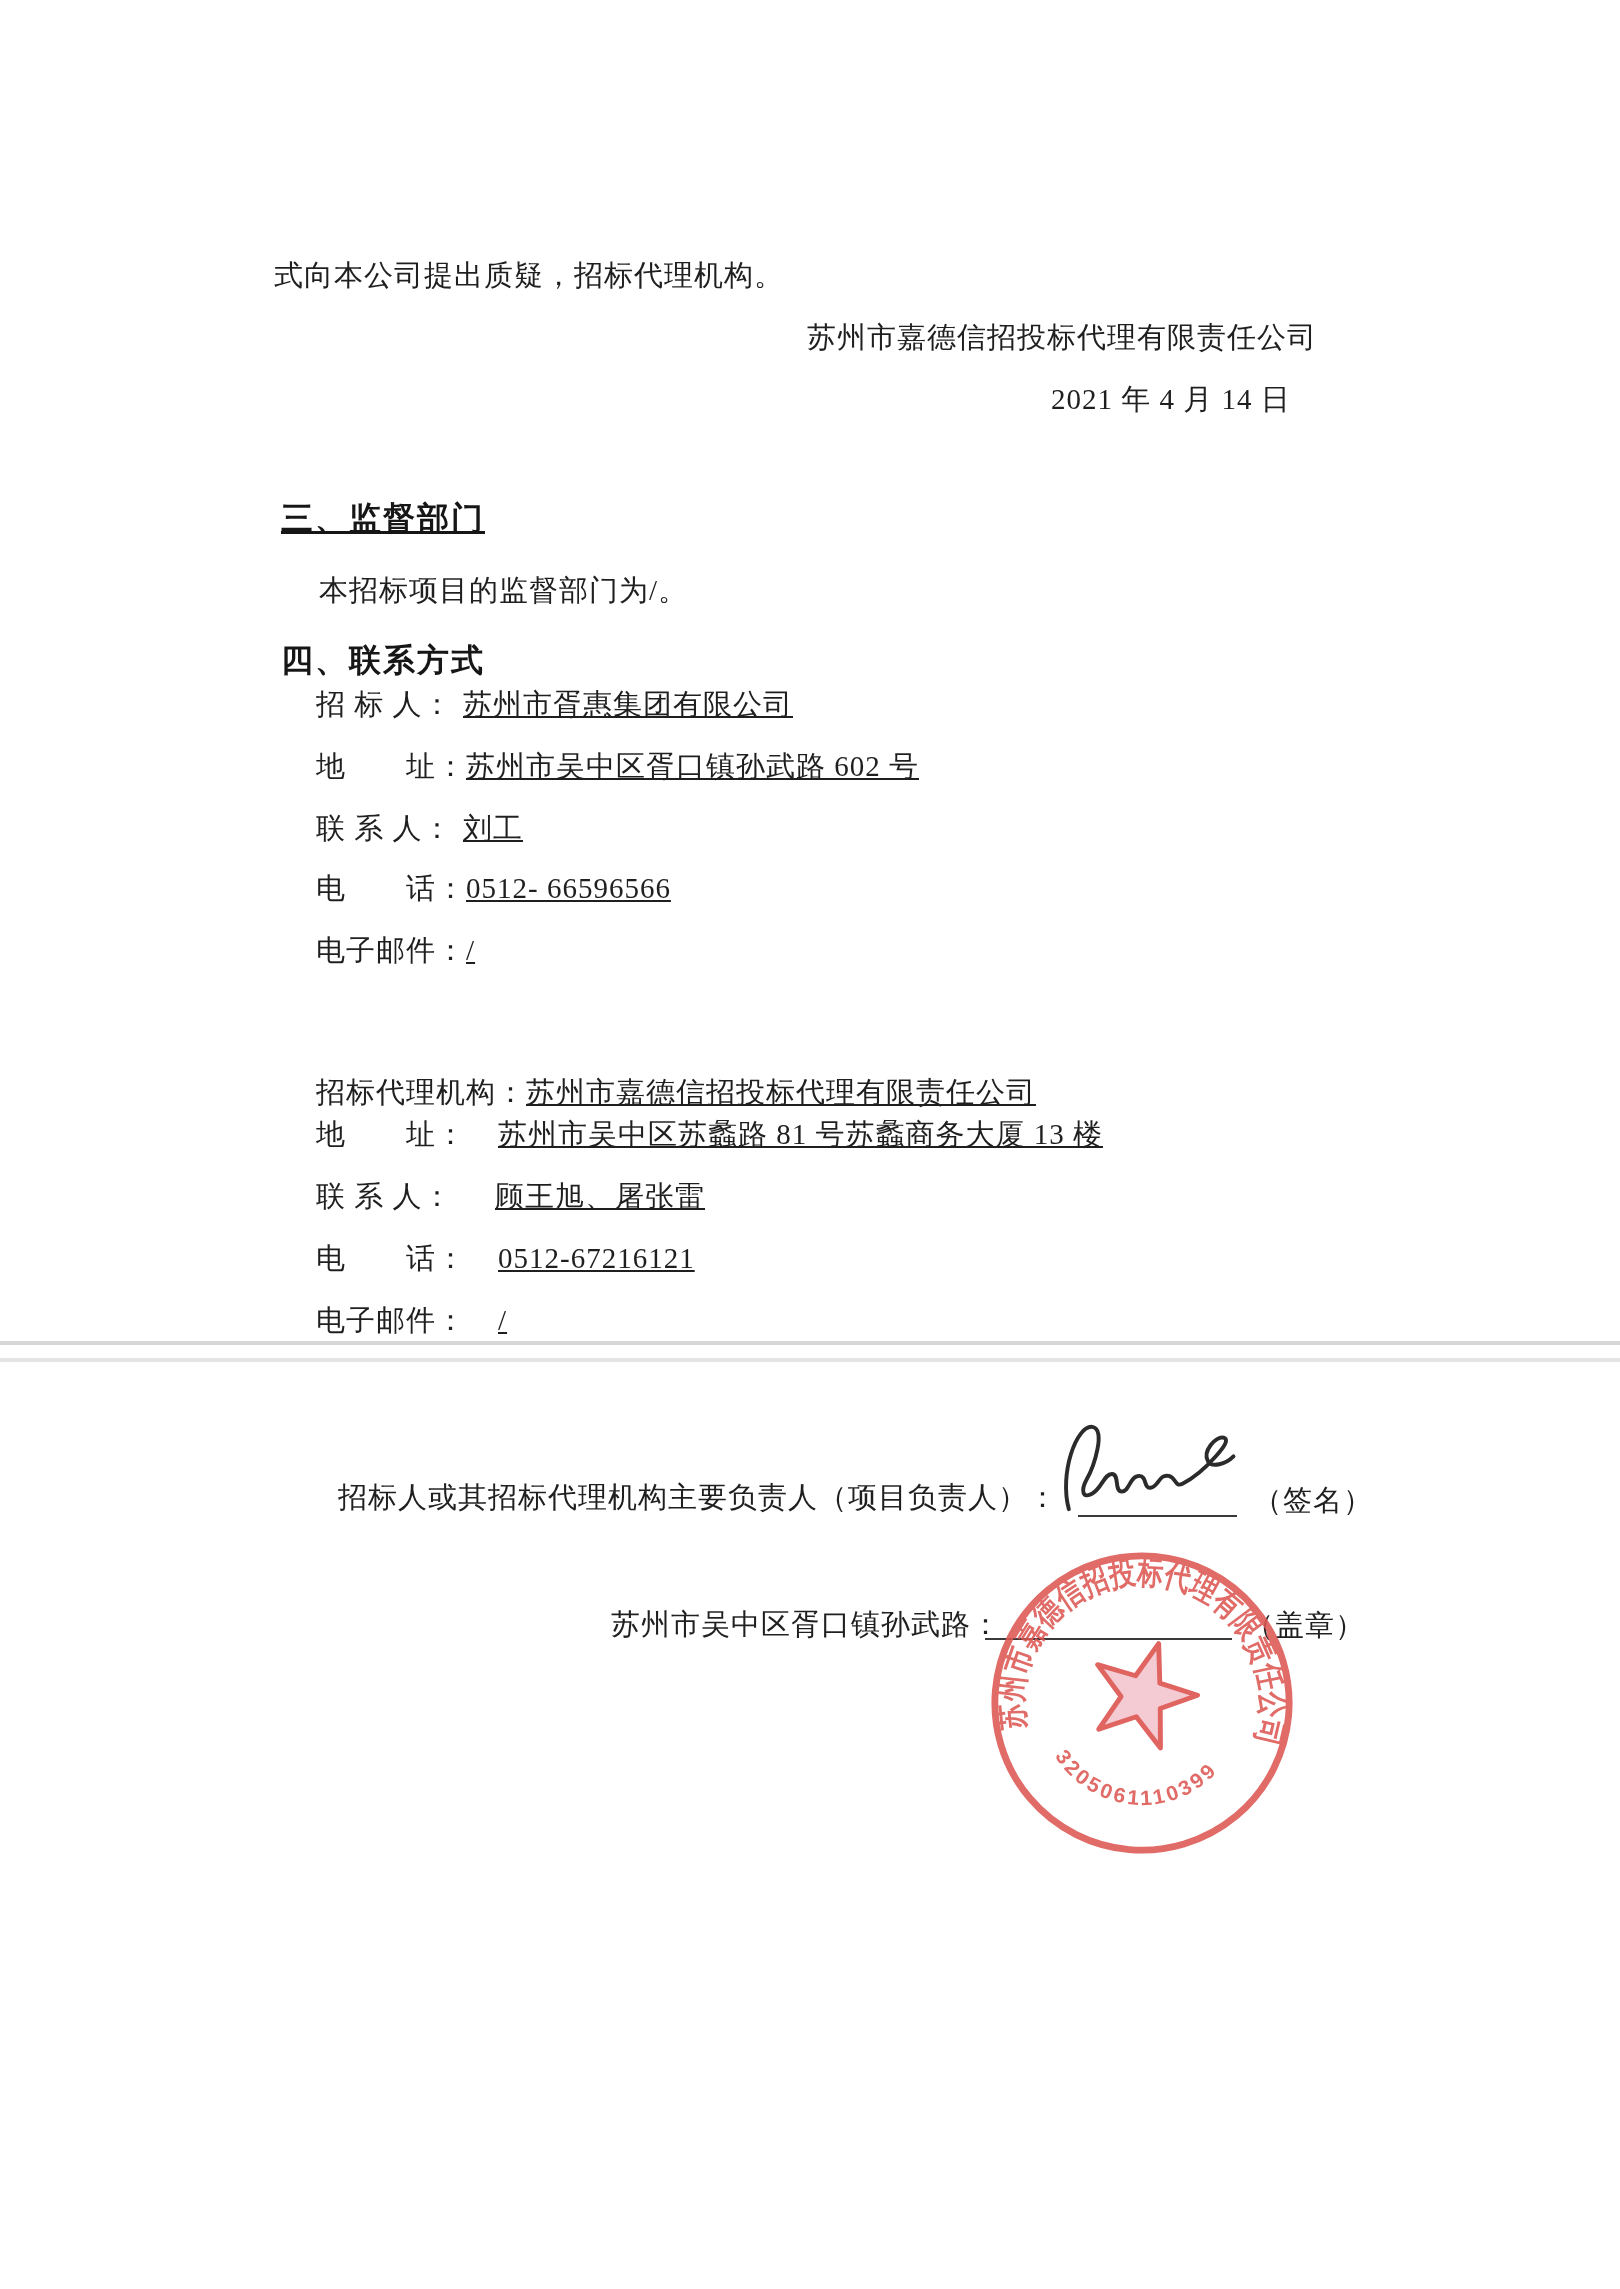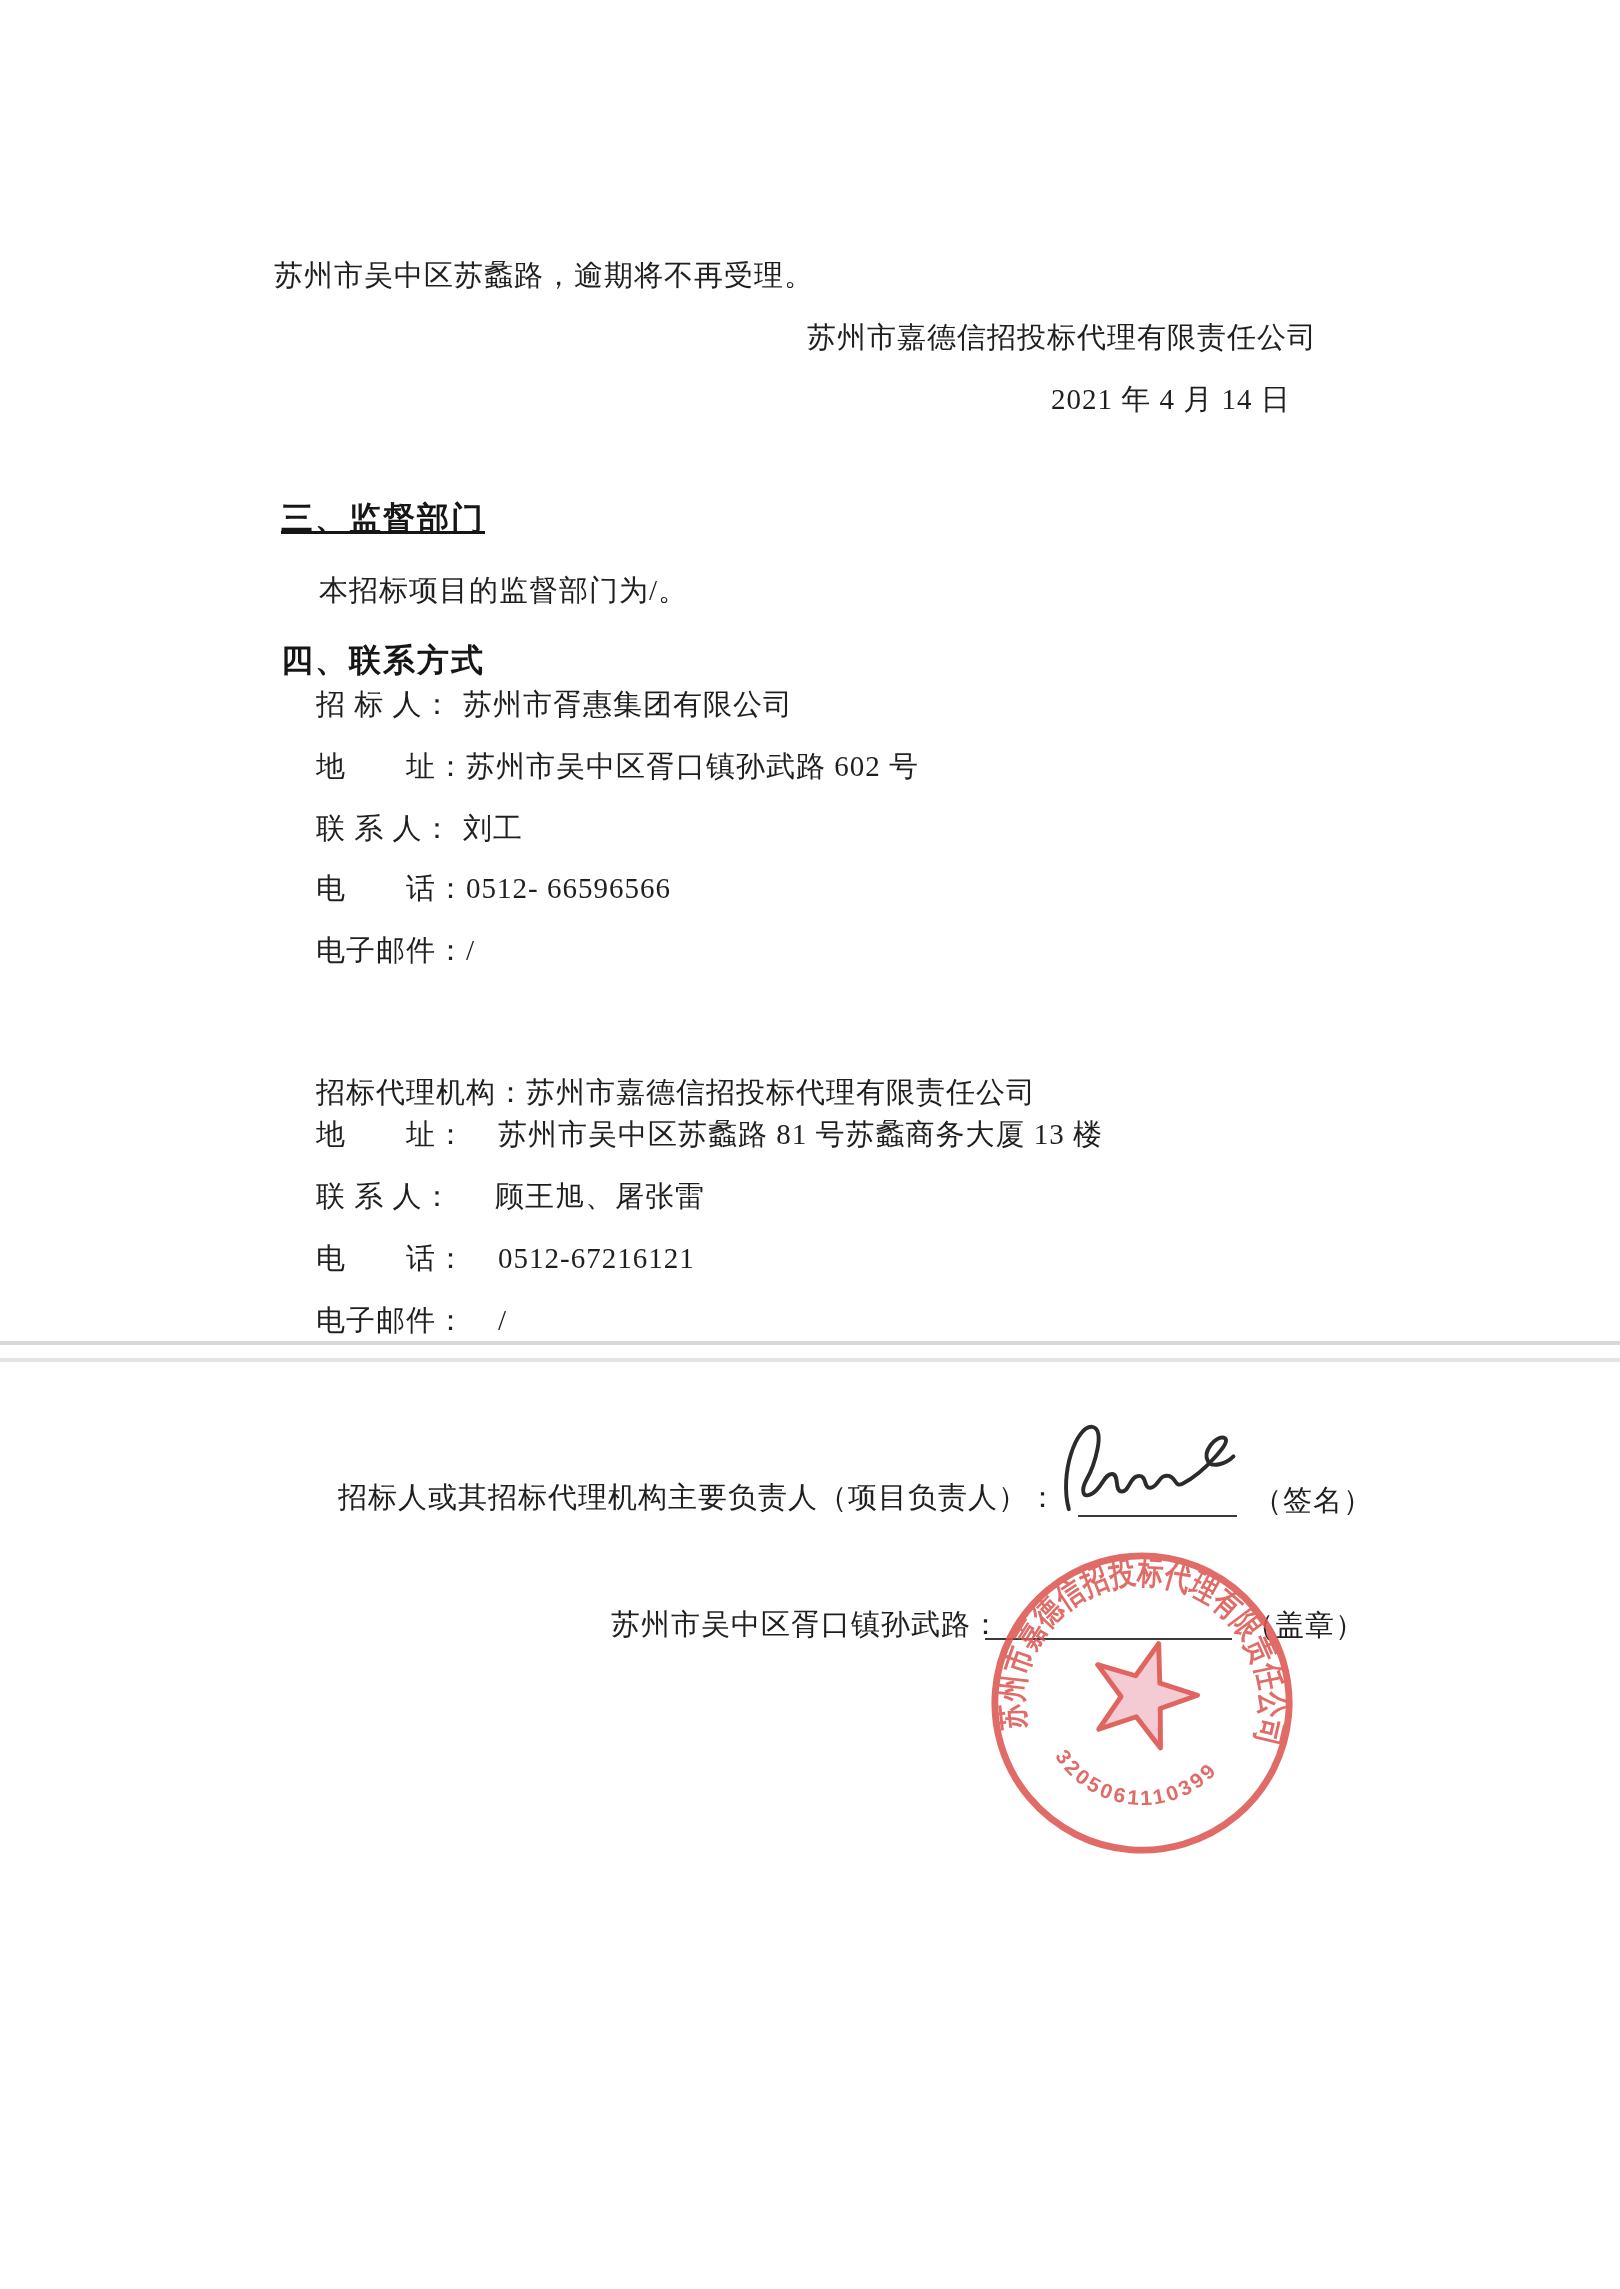--- a/index.html
+++ b/index.html
@@ -13,37 +13,37 @@
   }
   .tline{position:absolute;white-space:nowrap;font-size:29px;line-height:33px;letter-spacing:1px;}
   .heading{
     position:absolute;white-space:nowrap;
     font-family:"Liberation Sans","DejaVu Sans",sans-serif;
     font-weight:bold;font-size:32px;line-height:35px;letter-spacing:2px;color:#161616;
   }
   .row{position:absolute;white-space:nowrap;font-size:29px;line-height:33px;}
   .lbl{display:inline-block;min-width:147px;letter-spacing:1px;}
   .lbl-wide{display:inline-block;letter-spacing:1px;margin-top:20px;}
-  .val{letter-spacing:1px;}
+  .val{letter-spacing:1px;text-decoration:underline;}
   .val-gap{margin-left:32px;}
   .rule{position:absolute;left:0;width:1620px;}
   .rule-a{top:1341px;height:3.9px;background:#d7d7d7;}
   .rule-b{top:1358px;height:3.9px;background:#e4e4e4;}
   .sig-underline{position:absolute;left:1078px;top:1515px;width:159px;height:2px;background:#3a3a3a;}
   .seal-underline{position:absolute;left:985px;top:1638px;width:247px;height:2px;background:#3a3a3a;}
   .sig-svg{position:absolute;left:1061px;top:1419px;}
   .seal-svg{position:absolute;left:988px;top:1549px;opacity:.88;transform:rotate(5deg);}
   .seal-text{font-family:"Liberation Sans","DejaVu Sans",sans-serif;}
 </style>
 </head>
 <body>
 
 <div class="page">
 
-  <div class="tline" style="left:274px;top:259px;">苏州市吴中区苏蠡路，逾期将不再受理。</div>
+  <div class="tline" style="left:274px;top:259px;">式向本公司提出质疑，招标代理机构。</div>
 
   <div class="tline" style="left:807px;top:321px;">苏州市嘉德信招投标代理有限责任公司</div>
   <div class="tline" style="left:1051px;top:383px;">2021 年 4 月 14 日</div>
 
   <div class="heading" style="left:281px;top:501px;text-decoration:underline;">三、监督部门</div>
   <div class="tline" style="left:319px;top:574px;">本招标项目的监督部门为/。</div>
 
   <div class="heading" style="left:281px;top:643px;">四、联系方式</div>
 
   <div class="row" style="left:316px;top:688px;">

